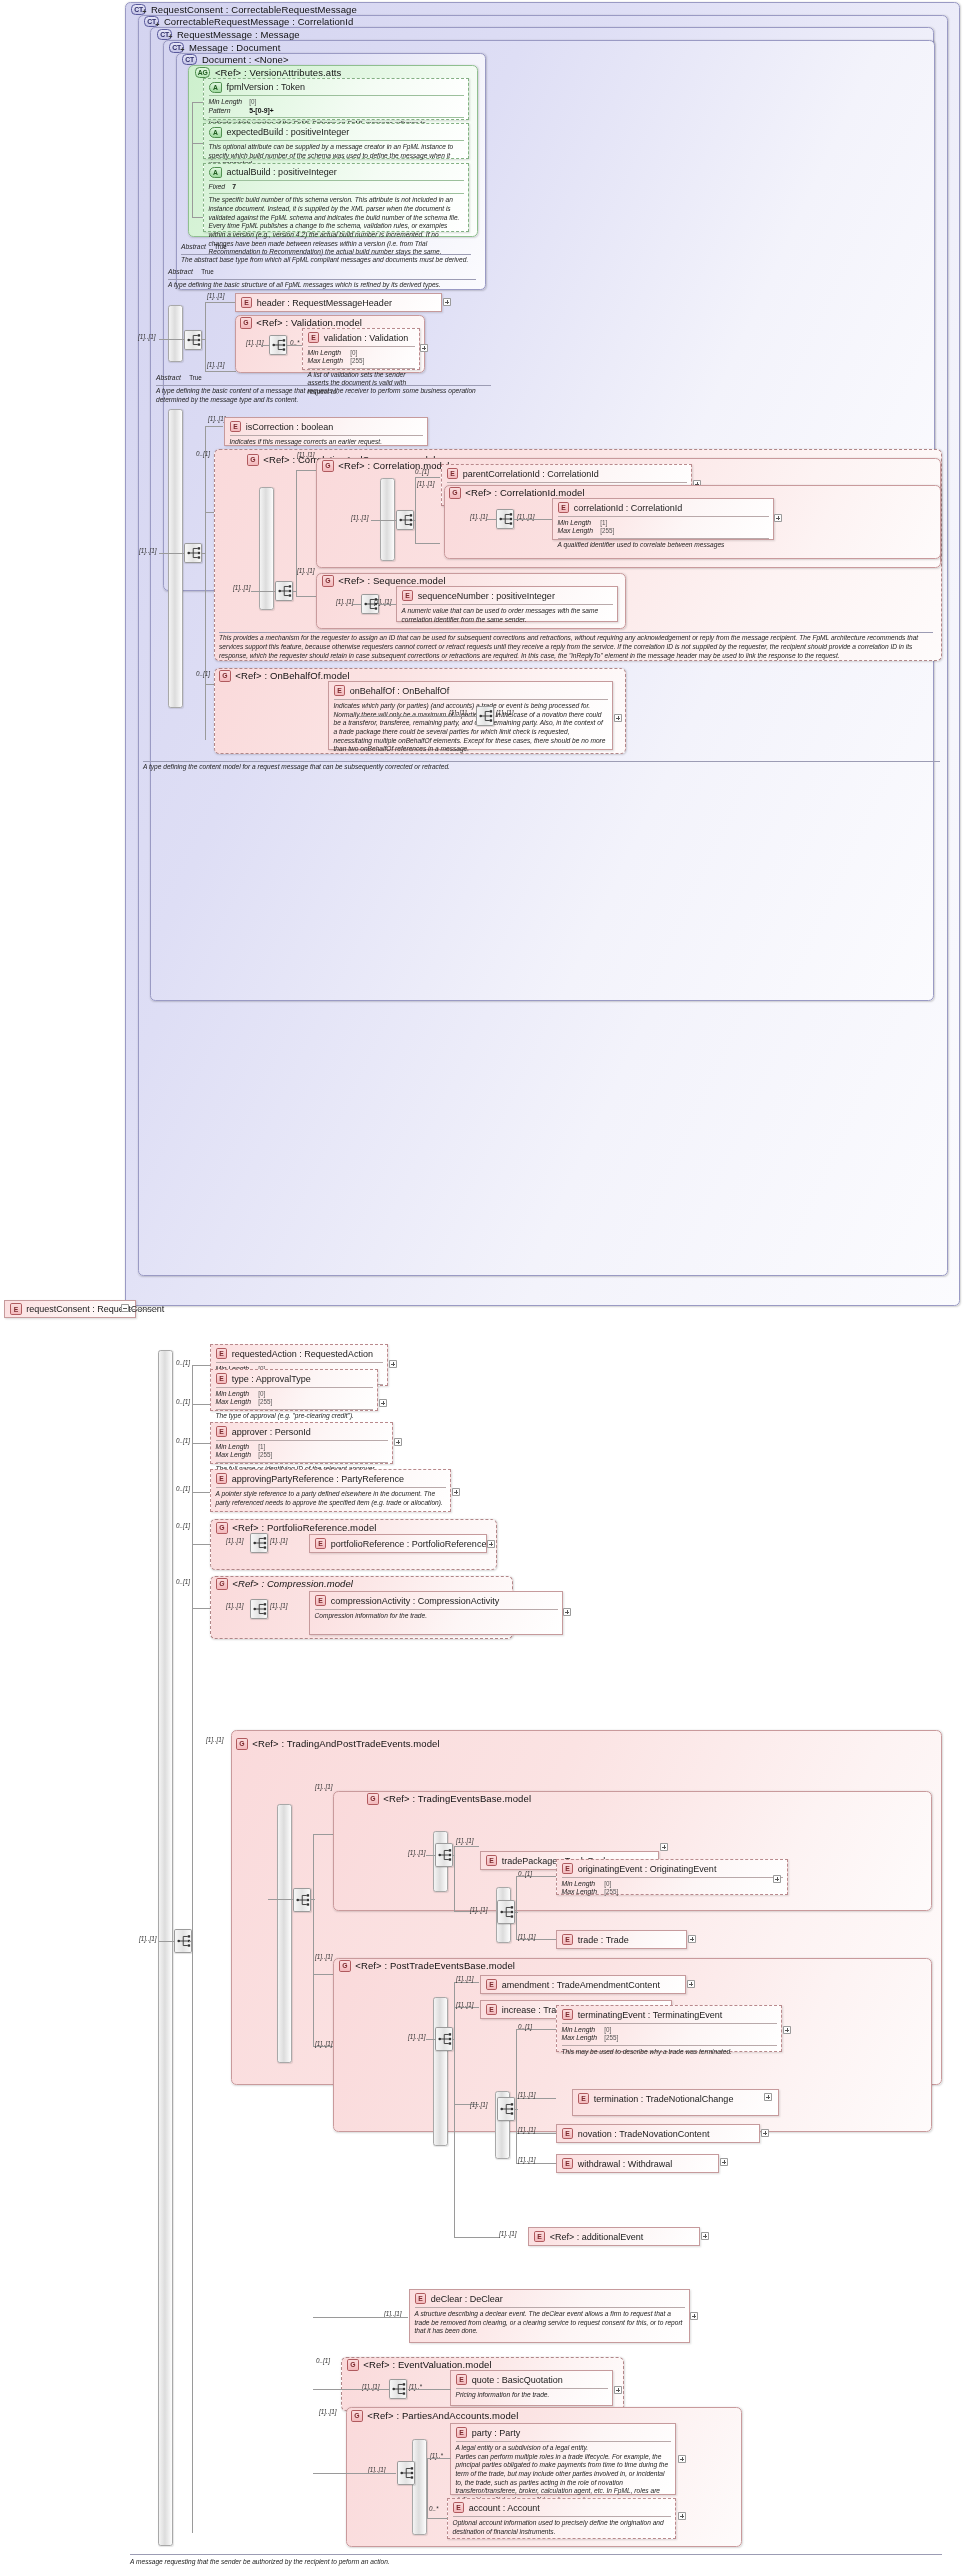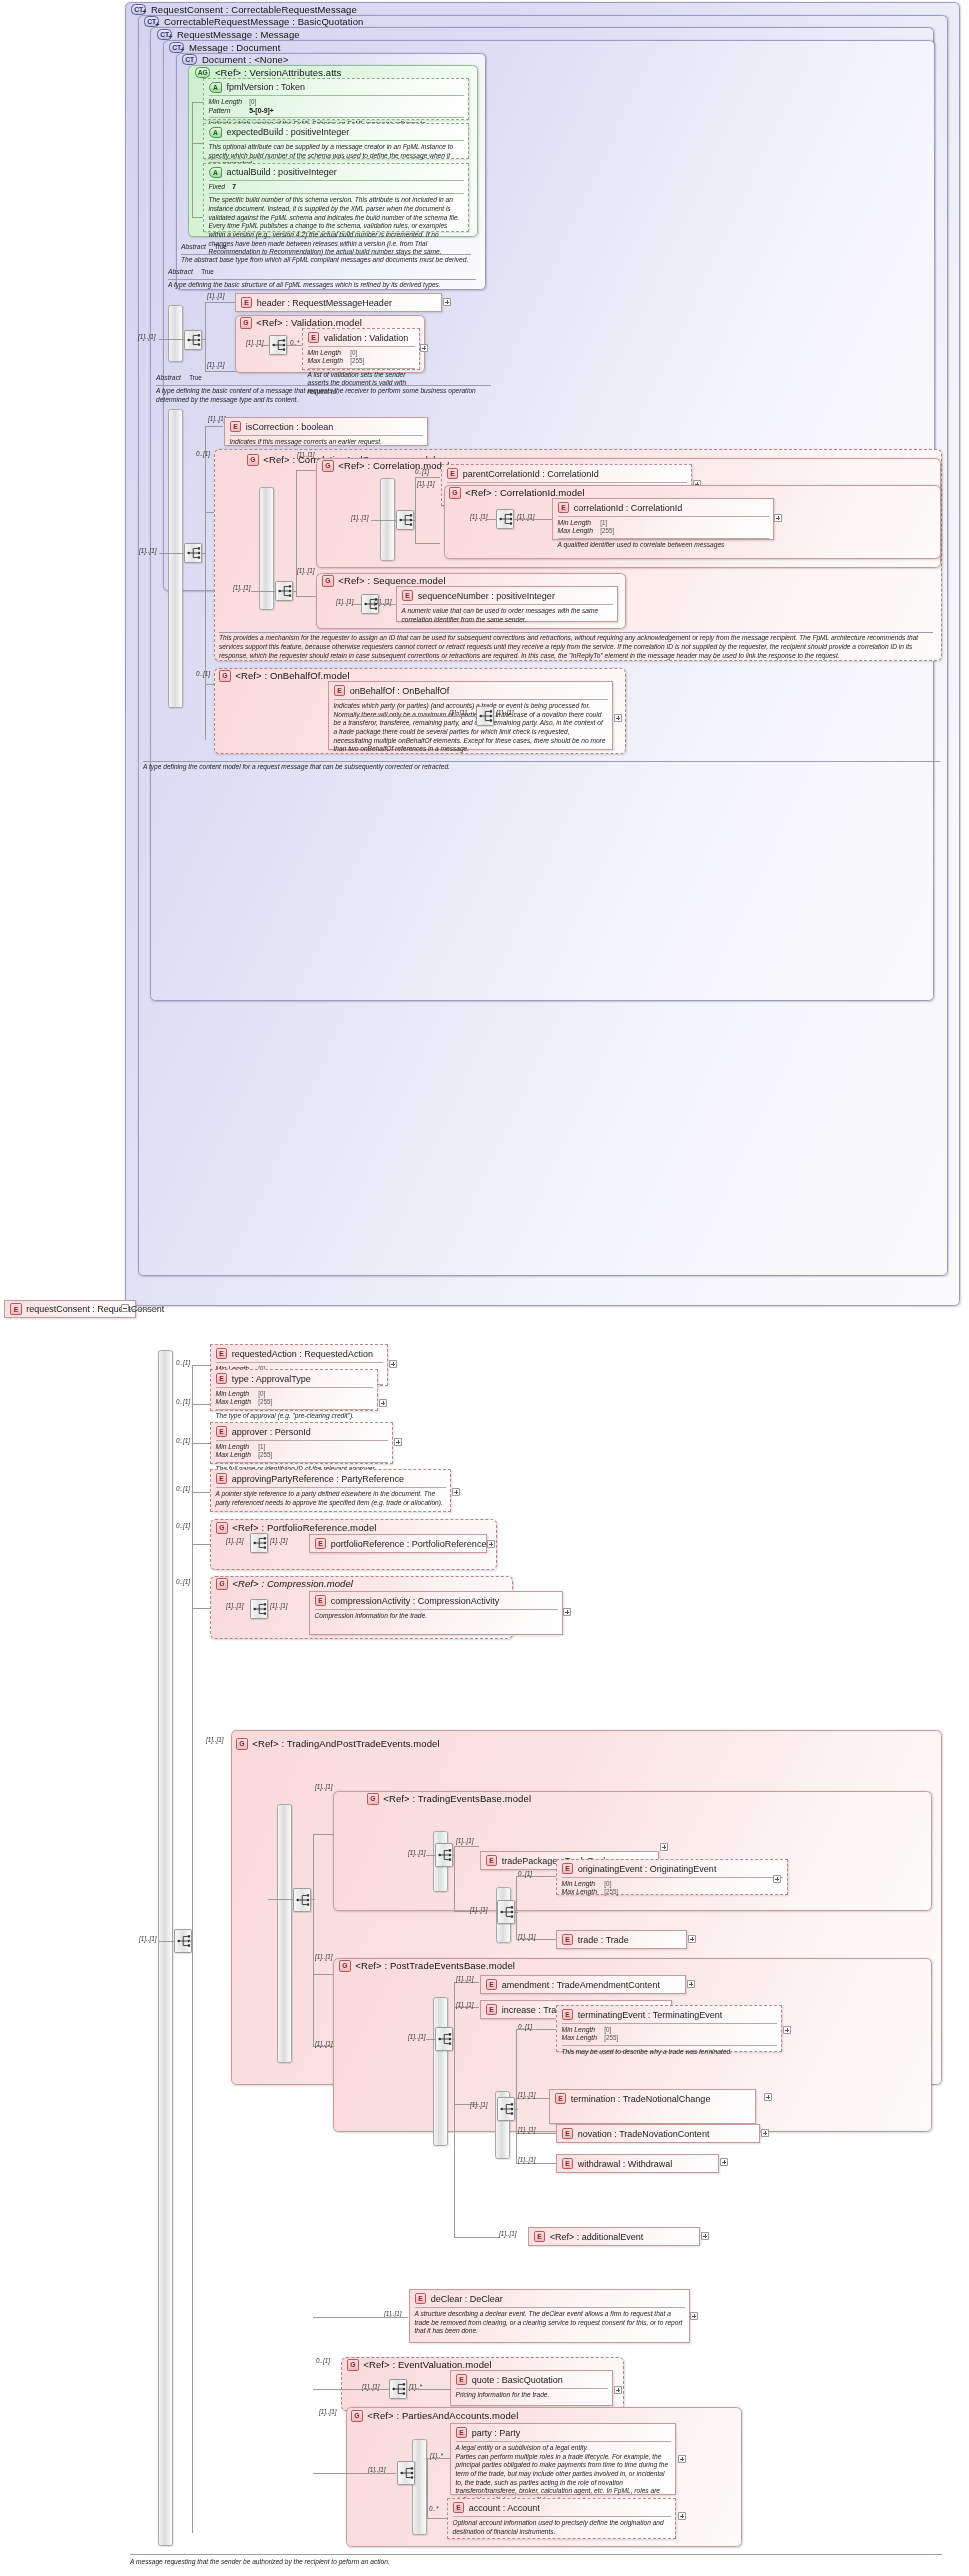--- a/index.html
+++ b/index.html
@@ -145,21 +145,21 @@
 <div class="box ct" style="left:150px; top:27px; width:784px; height:974px;"></div>
 <div class="box ct" style="left:163px; top:40px; width:772px; height:551px;"></div>
 <div class="box ct" style="left:176px; top:53px; width:310px; height:237px;"></div>
 
 <div class="hdr" style="left:131px; top:3.6px;">
   <span class="badge b-ct plusmark">CT</span>
   <span class="tname">RequestConsent : CorrectableRequestMessage</span>
 </div>
 <div class="hdr" style="left:144px; top:16.3px;">
   <span class="badge b-ct plusmark">CT</span>
-  <span class="tname">CorrectableRequestMessage : BasicQuotation</span>
+  <span class="tname">CorrectableRequestMessage : CorrelationId</span>
 </div>
 <div class="hdr" style="left:157px; top:29px;">
   <span class="badge b-ct plusmark">CT</span>
   <span class="tname">RequestMessage : Message</span>
 </div>
 <div class="hdr" style="left:169px; top:42px;">
   <span class="badge b-ct plusmark">CT</span>
   <span class="tname">Message : Document</span>
 </div>
 <div class="hdr" style="left:182px; top:54px;">
@@ -902,21 +902,21 @@
           </tr>
         </tbody>
       </table>
   </div>
   <div class="sep"></div>
   <div class="doc">This may be used to describe why a trade was terminated.</div>
 </div>
 <div class="exp p" style="left:783px; top:2026px;"></div>
 
 <div class="occ" style="left:518px; top:2091px;">[1]..[1]</div>
-<div class="card" style="left:549px; top:2089px; width:207px; height:35px;text-align:right;">
+<div class="card" style="left:572px; top:2089px; width:207px; height:27px;text-align:right;">
   <div class="card-title">
     <span class="badge b-e">E</span>
     <span class="nm">termination : TradeNotionalChange</span>
   </div>
 </div>
 <div class="exp p" style="left:764px; top:2093px;"></div>
 
 <div class="occ" style="left:518px; top:2126px;">[1]..[1]</div>
 <div class="card" style="left:556px; top:2124px; width:204px; height:19px;">
   <div class="card-title">

